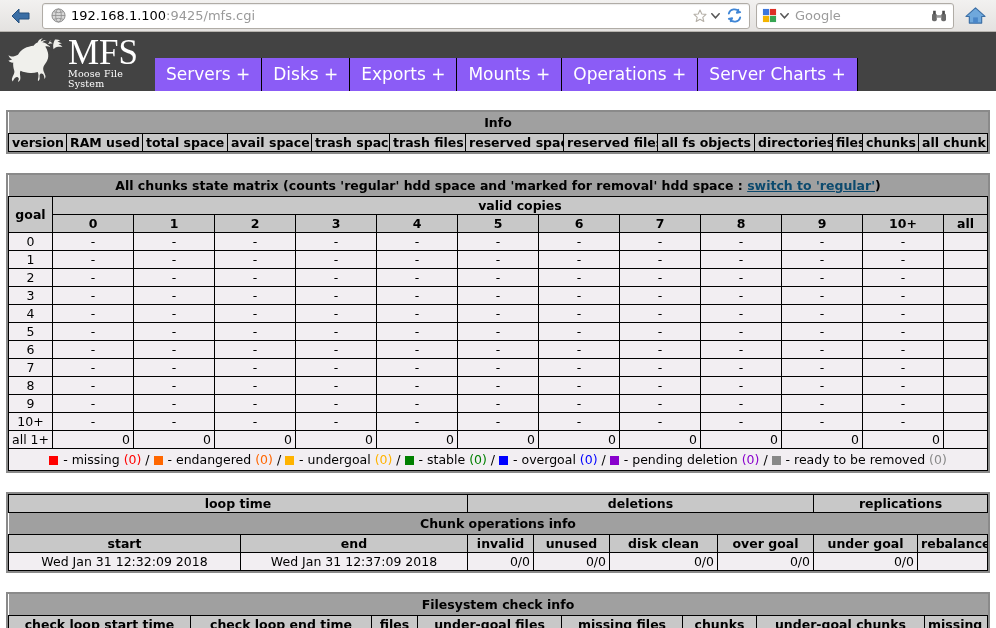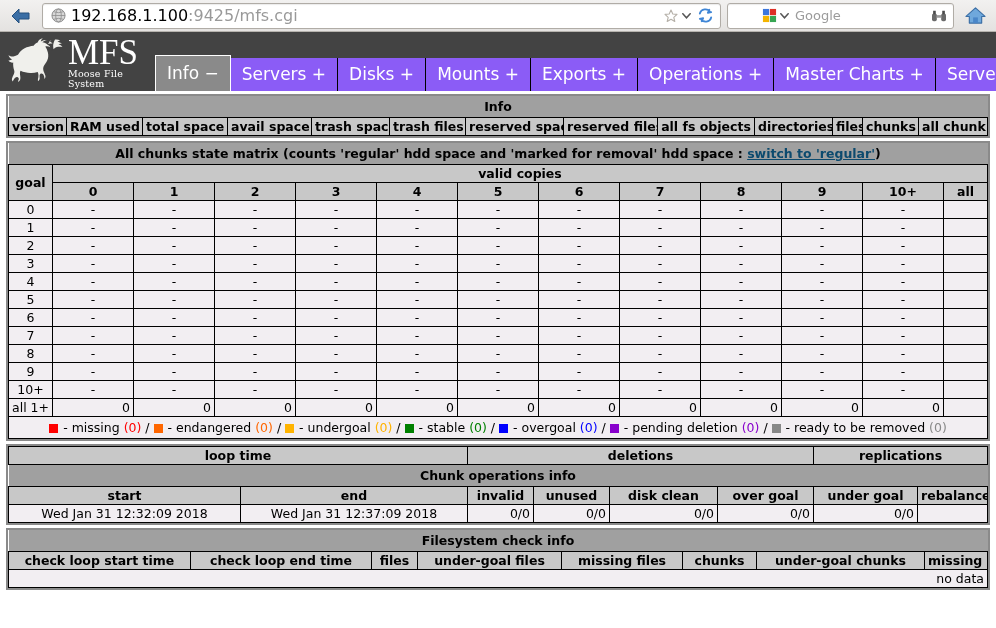--- a/index.html
+++ b/index.html
@@ -41,21 +41,21 @@
     box-shadow: inset 0 1px 1px rgba(0,0,0,.08);
     min-width: 0;
   }
   .urlbar .favicon {
     width: 18px; height: 16px;
     margin: 0 4px 0 6px;
     flex: 0 0 auto;
     display: flex; align-items: center; justify-content: center;
   }
   .urlbar .urltext {
-    font-size: 16px;
+    font-size: 13px;
     color: #999;
     white-space: nowrap;
     overflow: hidden;
     flex: 1 1 auto;
     font-family: "DejaVu Sans", sans-serif;
   }
   .urlbar .urltext b {
     color: #000;
     font-weight: normal;
   }
@@ -65,21 +65,20 @@
   .searchbar {
     width: 196px;
     height: 24px;
     background: #fff;
     border: 1px solid #b0aca6;
     border-radius: 3px;
     display: flex;
     align-items: center;
     flex: 0 0 auto;
     box-shadow: inset 0 1px 1px rgba(0,0,0,.08);
-    padding-left: 29px;
   }
   .searchbar .gicon { margin: 0 2px 0 5px; flex:0 0 auto; display:flex; align-items:center;}
   .searchbar .chev { margin-right: 5px; flex:0 0 auto; display:flex; align-items:center;}
   .searchbar .sq {
     flex: 1 1 auto;
     font-size: 13px;
     color: #9b9b9b;
     white-space: nowrap;
     overflow: hidden;
   }
@@ -156,21 +155,21 @@
     height: 36px;
     line-height: 35px;
   }
 
   
   #page {
     background: #ffffff;
     padding: 0;
   }
   .sec {
-    margin: 3px 6px 0 6px;
+    margin: 19px 6px 0 6px;
     border: 2px solid #8a8a8a;
     border-collapse: collapse;
     box-sizing: border-box;
   }
   table.mfs {
     border-collapse: collapse;
     width: 100%;
     font-family: "DejaVu Sans", sans-serif;
     table-layout: fixed;
   }
@@ -332,27 +331,25 @@
           C47.7 5.3 48.3 3.8 49 2.5 Z"></path>
         <circle cx="46" cy="12.5" r="1.1" fill="#434343"></circle>
       </svg>
     </span>
     <span id="logo-text">
       <span class="mfs">MFS</span>
       <span class="sub">Moose File System</span>
     </span>
   </div>
   <div id="nav-tabs">
-    <div class="tab active">Info −</div>
     <div class="tab">Servers +</div>
     <div class="tab">Disks +</div>
+    <div class="tab">Exports +</div>
     <div class="tab">Mounts +</div>
-    <div class="tab">Exports +</div>
     <div class="tab">Operations +</div>
-    <div class="tab">Master Charts +</div>
     <div class="tab">Server Charts +</div>
   </div>
 </div>
 
 <div id="page">
 
   <div class="sec">
     <table class="mfs">
       <colgroup>
         <col style="width:58px">

